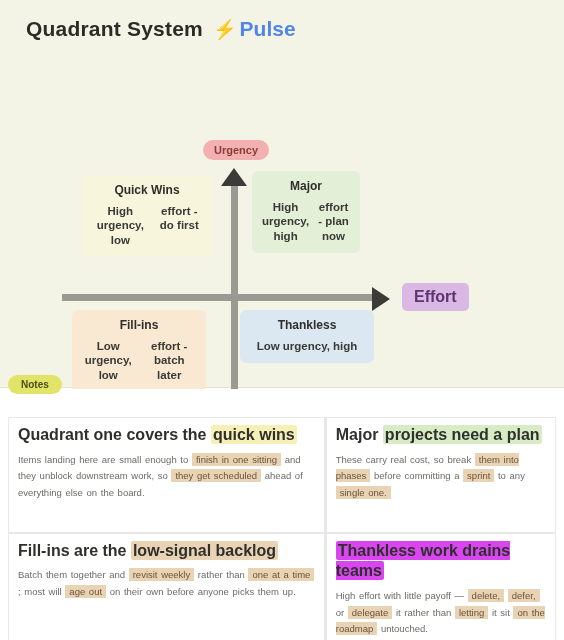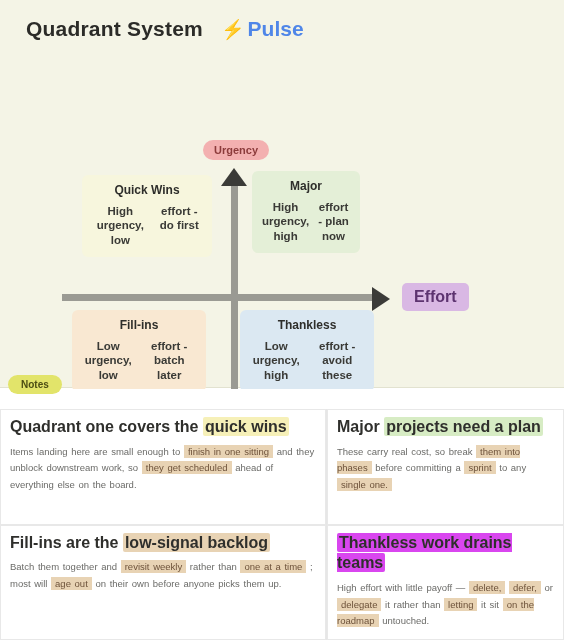--- a/index.html
+++ b/index.html
@@ -11,21 +11,21 @@
   }
   #root { width: 564px; height: 640px; position: relative; }
 
   
   .titlebar {
     height: 58px;
     background: #f4f4e6;
     display: flex;
     align-items: center;
     padding: 0 18px 0 26px;
-    gap: 18px;
+    gap: 10px;
   }
   .title-main {
     font-size: 21px;
     font-weight: bold;
     color: #2b2b28;
     letter-spacing: .2px;
     white-space: nowrap;
   }
   .title-accent {
     font-size: 21px;
@@ -134,21 +134,21 @@
   #q-tr { left: 252px; top: 113px; width: 108px; background: #e4efd7; }
   #q-bl { left: 72px;  top: 252px; width: 134px; background: #f9e8d2; }
   #q-br { left: 240px; top: 252px; width: 134px; background: #dbe8f2; }
 
   
   .notes {
     position: absolute;
     left: 0; top: 389px;
     width: 564px; height: 251px;
     background: #ffffff;
-    padding: 0;
+    padding: 8px;
   }
   .section-pill {
     position: absolute;
     left: 8px; top: -14px;
     background: #e2e46a;
     color: #4c4e14;
     font-size: 10px;
     font-weight: bold;
     padding: 4px 13px;
     border-radius: 10px;
@@ -242,21 +242,20 @@
       <div class="quad-lines">
         <div class="quad-line">Low urgency, low</div>
         <div class="quad-line">effort - batch later</div>
       </div>
     </div>
 
     <div class="quad" id="q-br">
       <div class="quad-title">Thankless</div>
       <div class="quad-lines">
         <div class="quad-line">Low urgency, high</div>
-        <div class="quad-line">effort - avoid these</div>
       </div>
     </div>
   </div>
 
   <div class="notes">
     <div class="section-pill">Notes</div>
     <div class="cols">
 
       <div class="col col-left">
         <div class="card">

